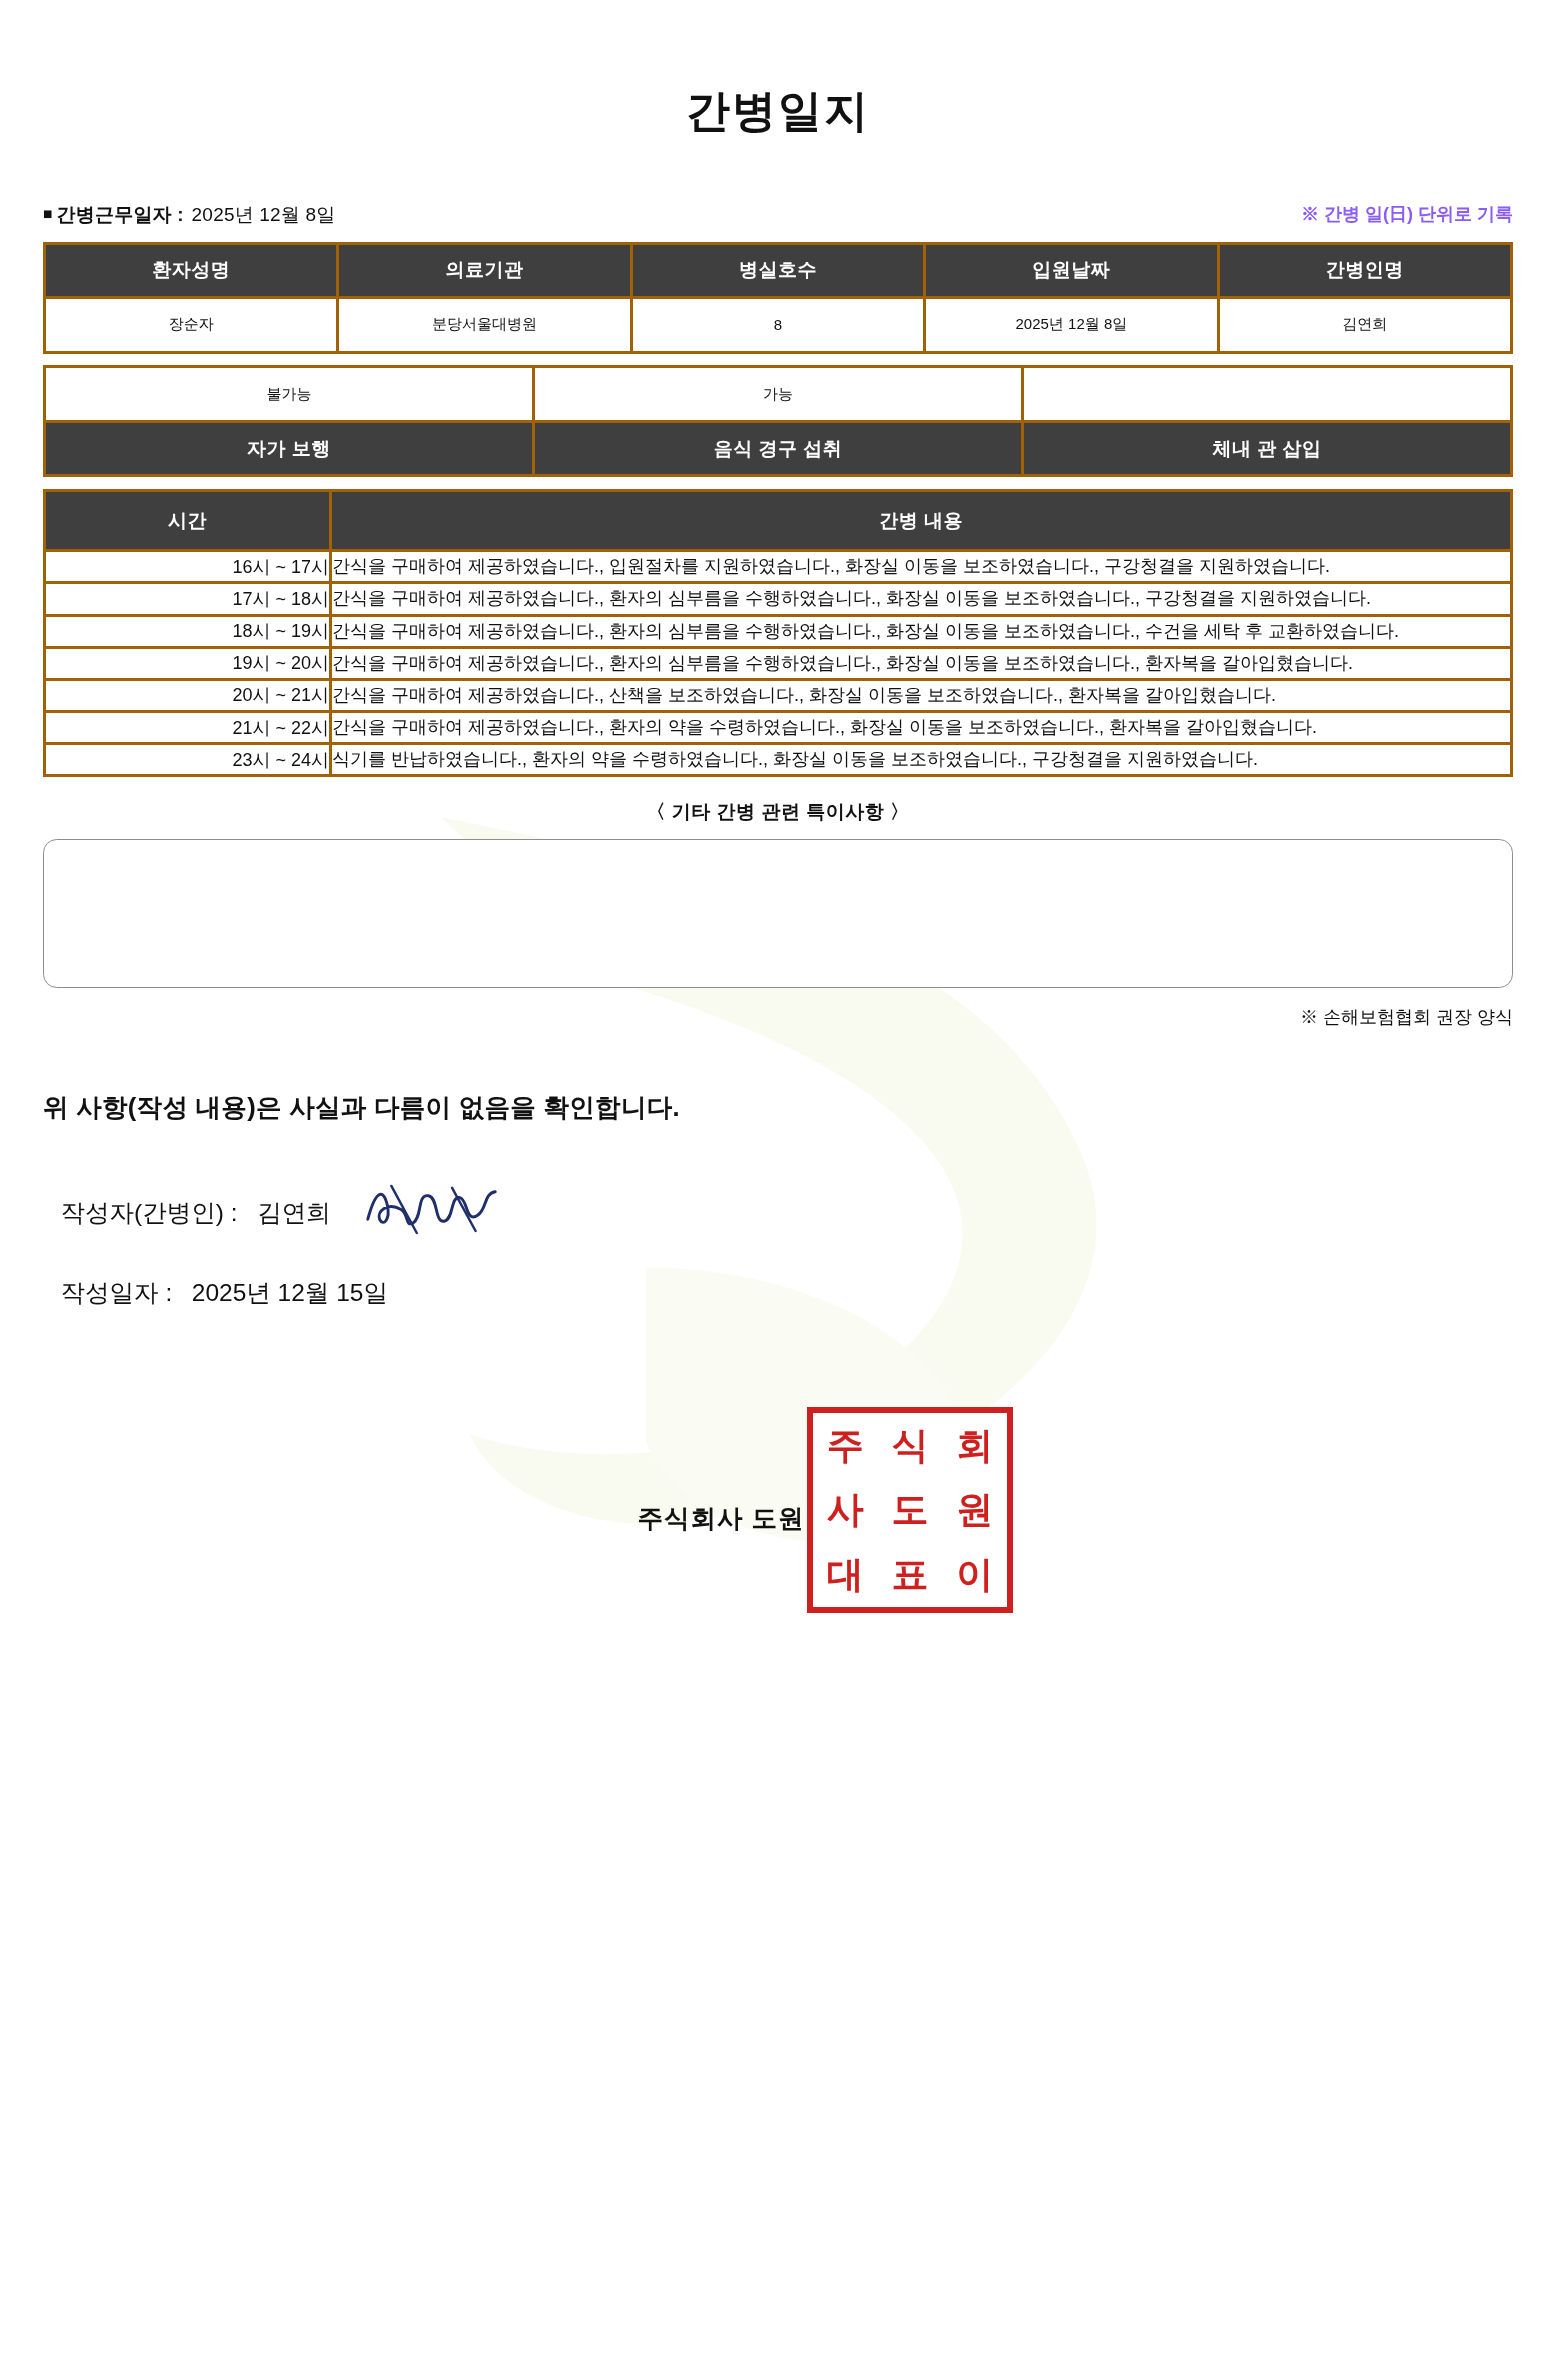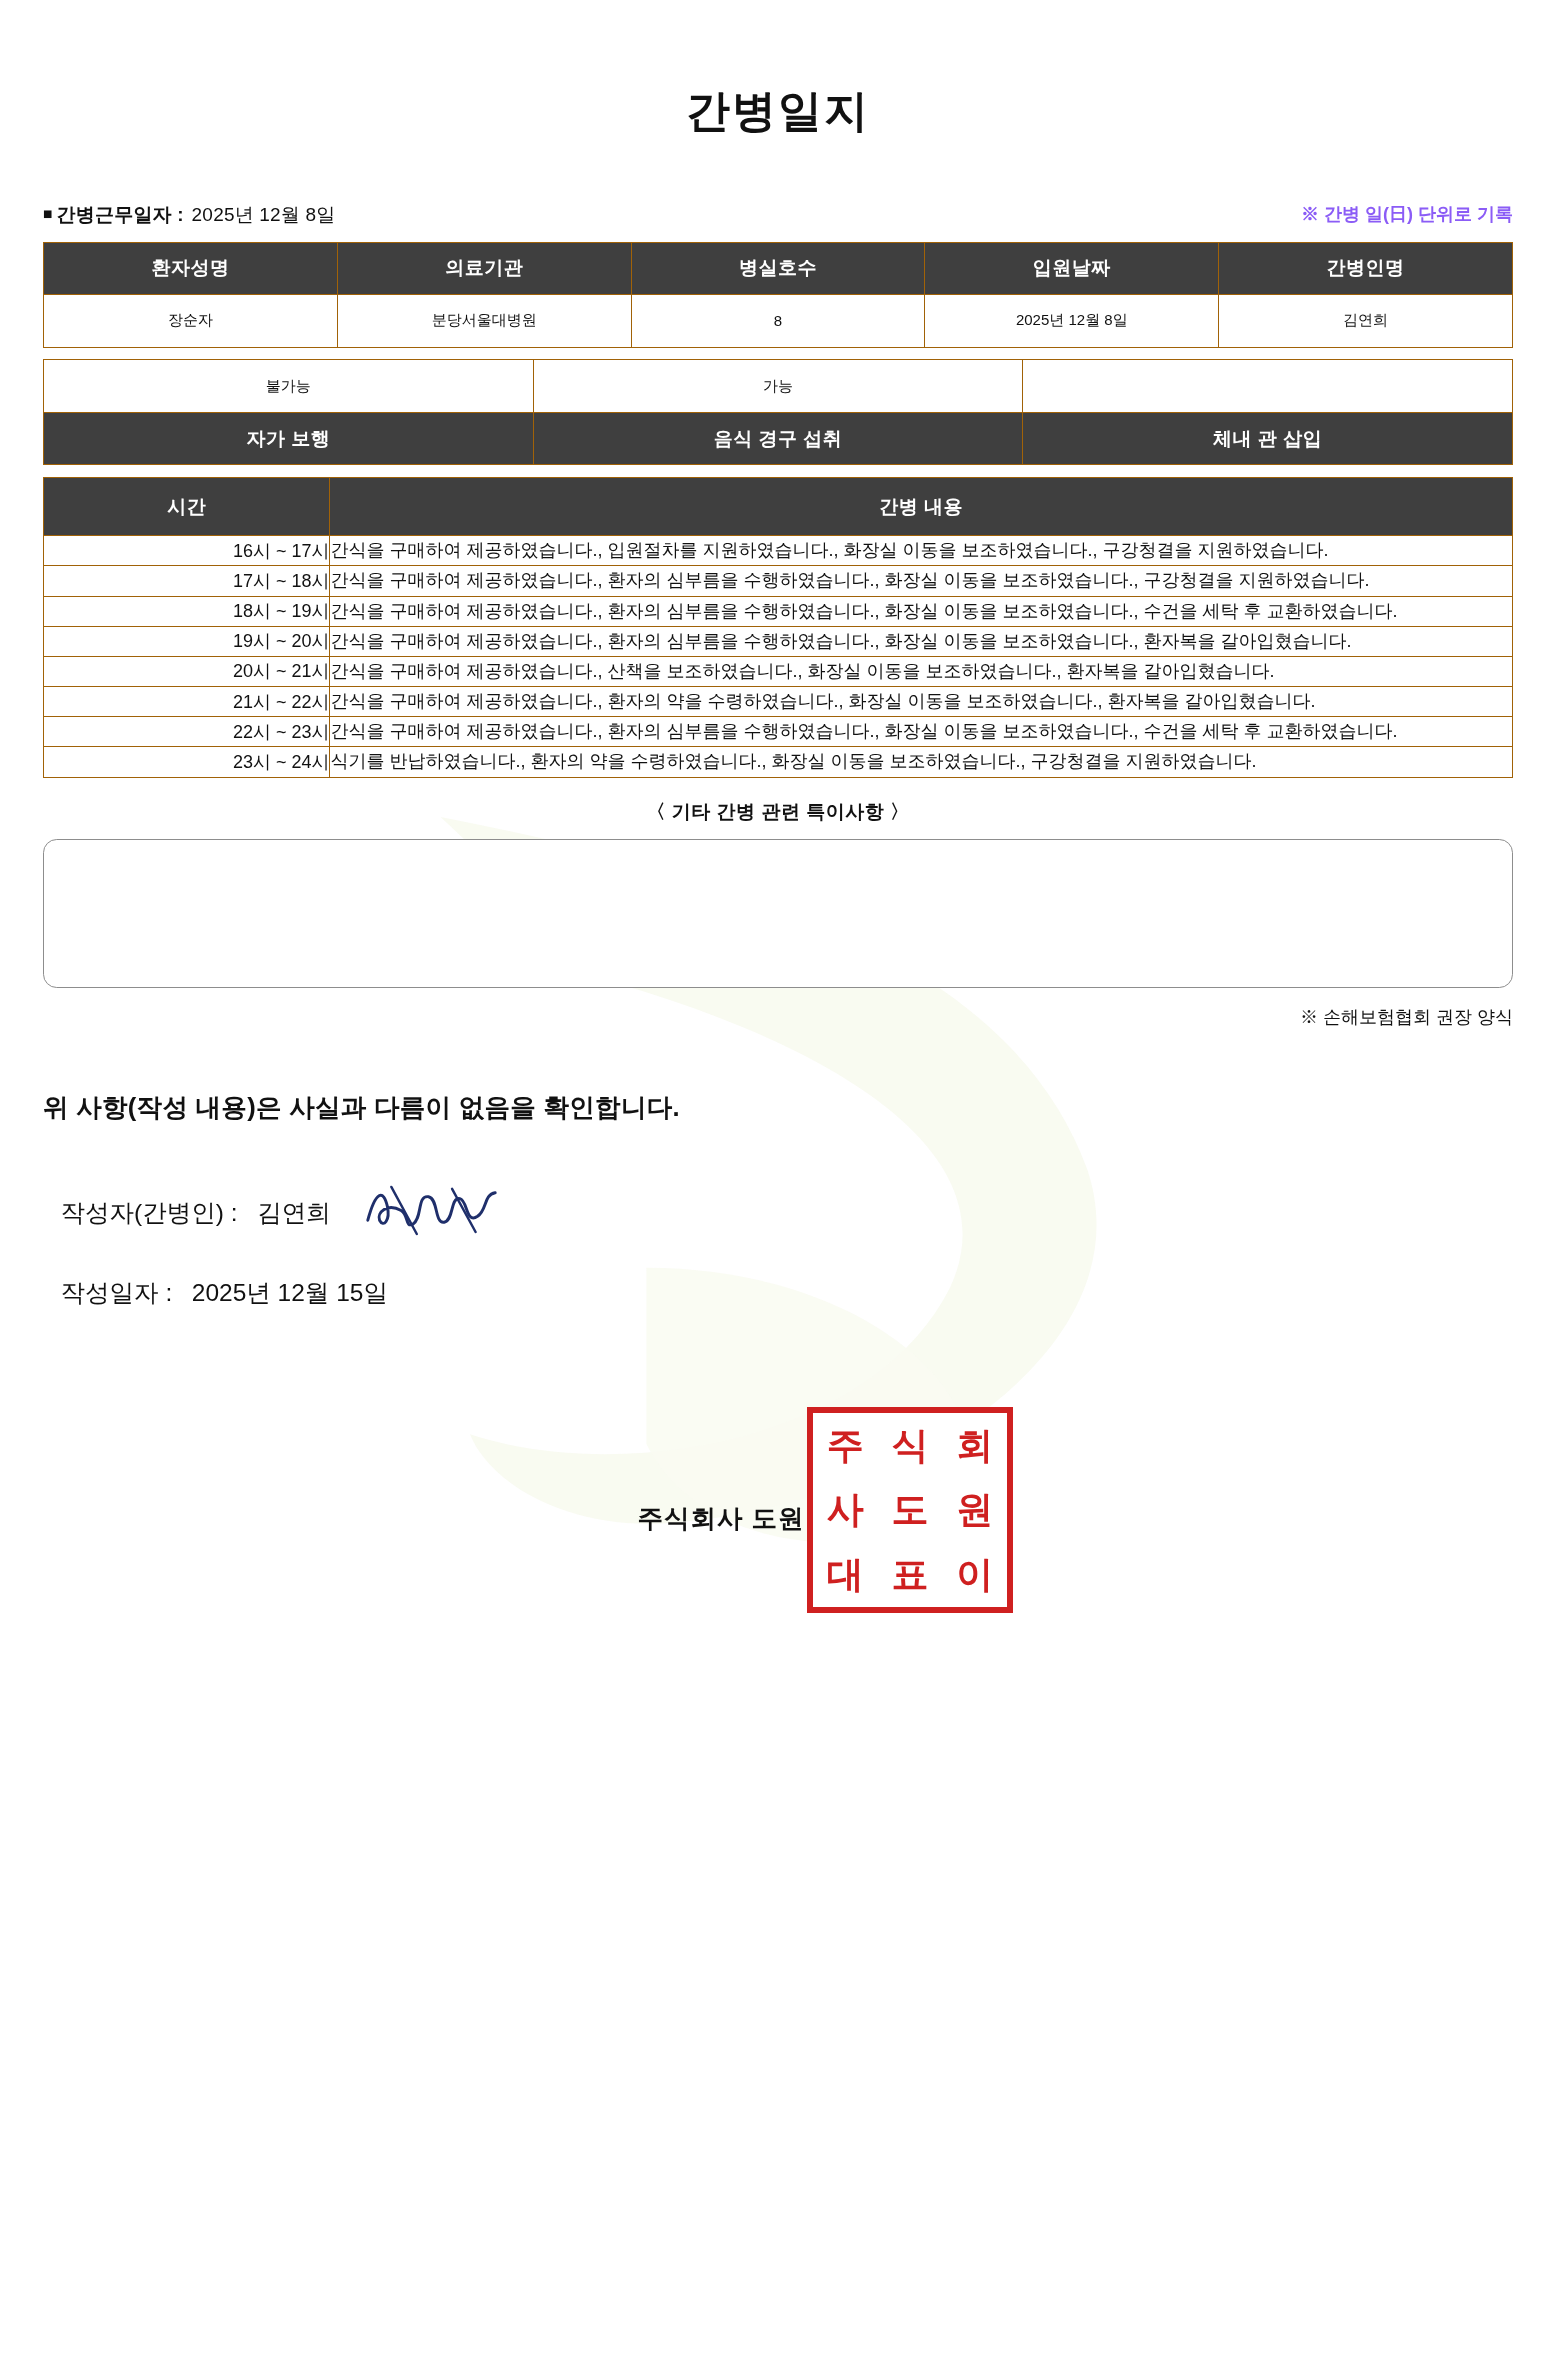--- a/index.html
+++ b/index.html
@@ -72,21 +72,21 @@
     font-weight: bold;
   }
 
   table.grid {
     border-collapse: collapse;
     width: 100%;
     margin-top: 13.7px;
     table-layout: fixed;
   }
   table.grid td, table.grid th {
-    border: 1px solid #a16207;
+    border: 3px solid #a16207;
     padding: 0;
   }
   .hdr {
     background: #3f3f3f;
     color: #ffffff;
     font-weight: bold;
     font-size: 19px;
     text-align: center;
     height: 51px;
     letter-spacing: 0.5px;
@@ -289,24 +289,20 @@
         <td class="time-cell">19시 ~ 20시</td>
         <td class="desc-cell">간식을 구매하여 제공하였습니다., 환자의 심부름을 수행하였습니다., 화장실 이동을 보조하였습니다., 환자복을 갈아입혔습니다.</td>
       </tr>
       <tr>
         <td class="time-cell">20시 ~ 21시</td>
         <td class="desc-cell">간식을 구매하여 제공하였습니다., 산책을 보조하였습니다., 화장실 이동을 보조하였습니다., 환자복을 갈아입혔습니다.</td>
       </tr>
       <tr>
         <td class="time-cell">21시 ~ 22시</td>
         <td class="desc-cell">간식을 구매하여 제공하였습니다., 환자의 약을 수령하였습니다., 화장실 이동을 보조하였습니다., 환자복을 갈아입혔습니다.</td>
-      </tr>
-      <tr>
-        <td class="time-cell">22시 ~ 23시</td>
-        <td class="desc-cell">간식을 구매하여 제공하였습니다., 환자의 심부름을 수행하였습니다., 화장실 이동을 보조하였습니다., 수건을 세탁 후 교환하였습니다.</td>
       </tr>
       <tr>
         <td class="time-cell">23시 ~ 24시</td>
         <td class="desc-cell">식기를 반납하였습니다., 환자의 약을 수령하였습니다., 화장실 이동을 보조하였습니다., 구강청결을 지원하였습니다.</td>
       </tr>
     </tbody>
       </table>
 
     <div class="note-title">〈 기타 간병 관련 특이사항 〉</div>
     <div class="note-box"></div>

